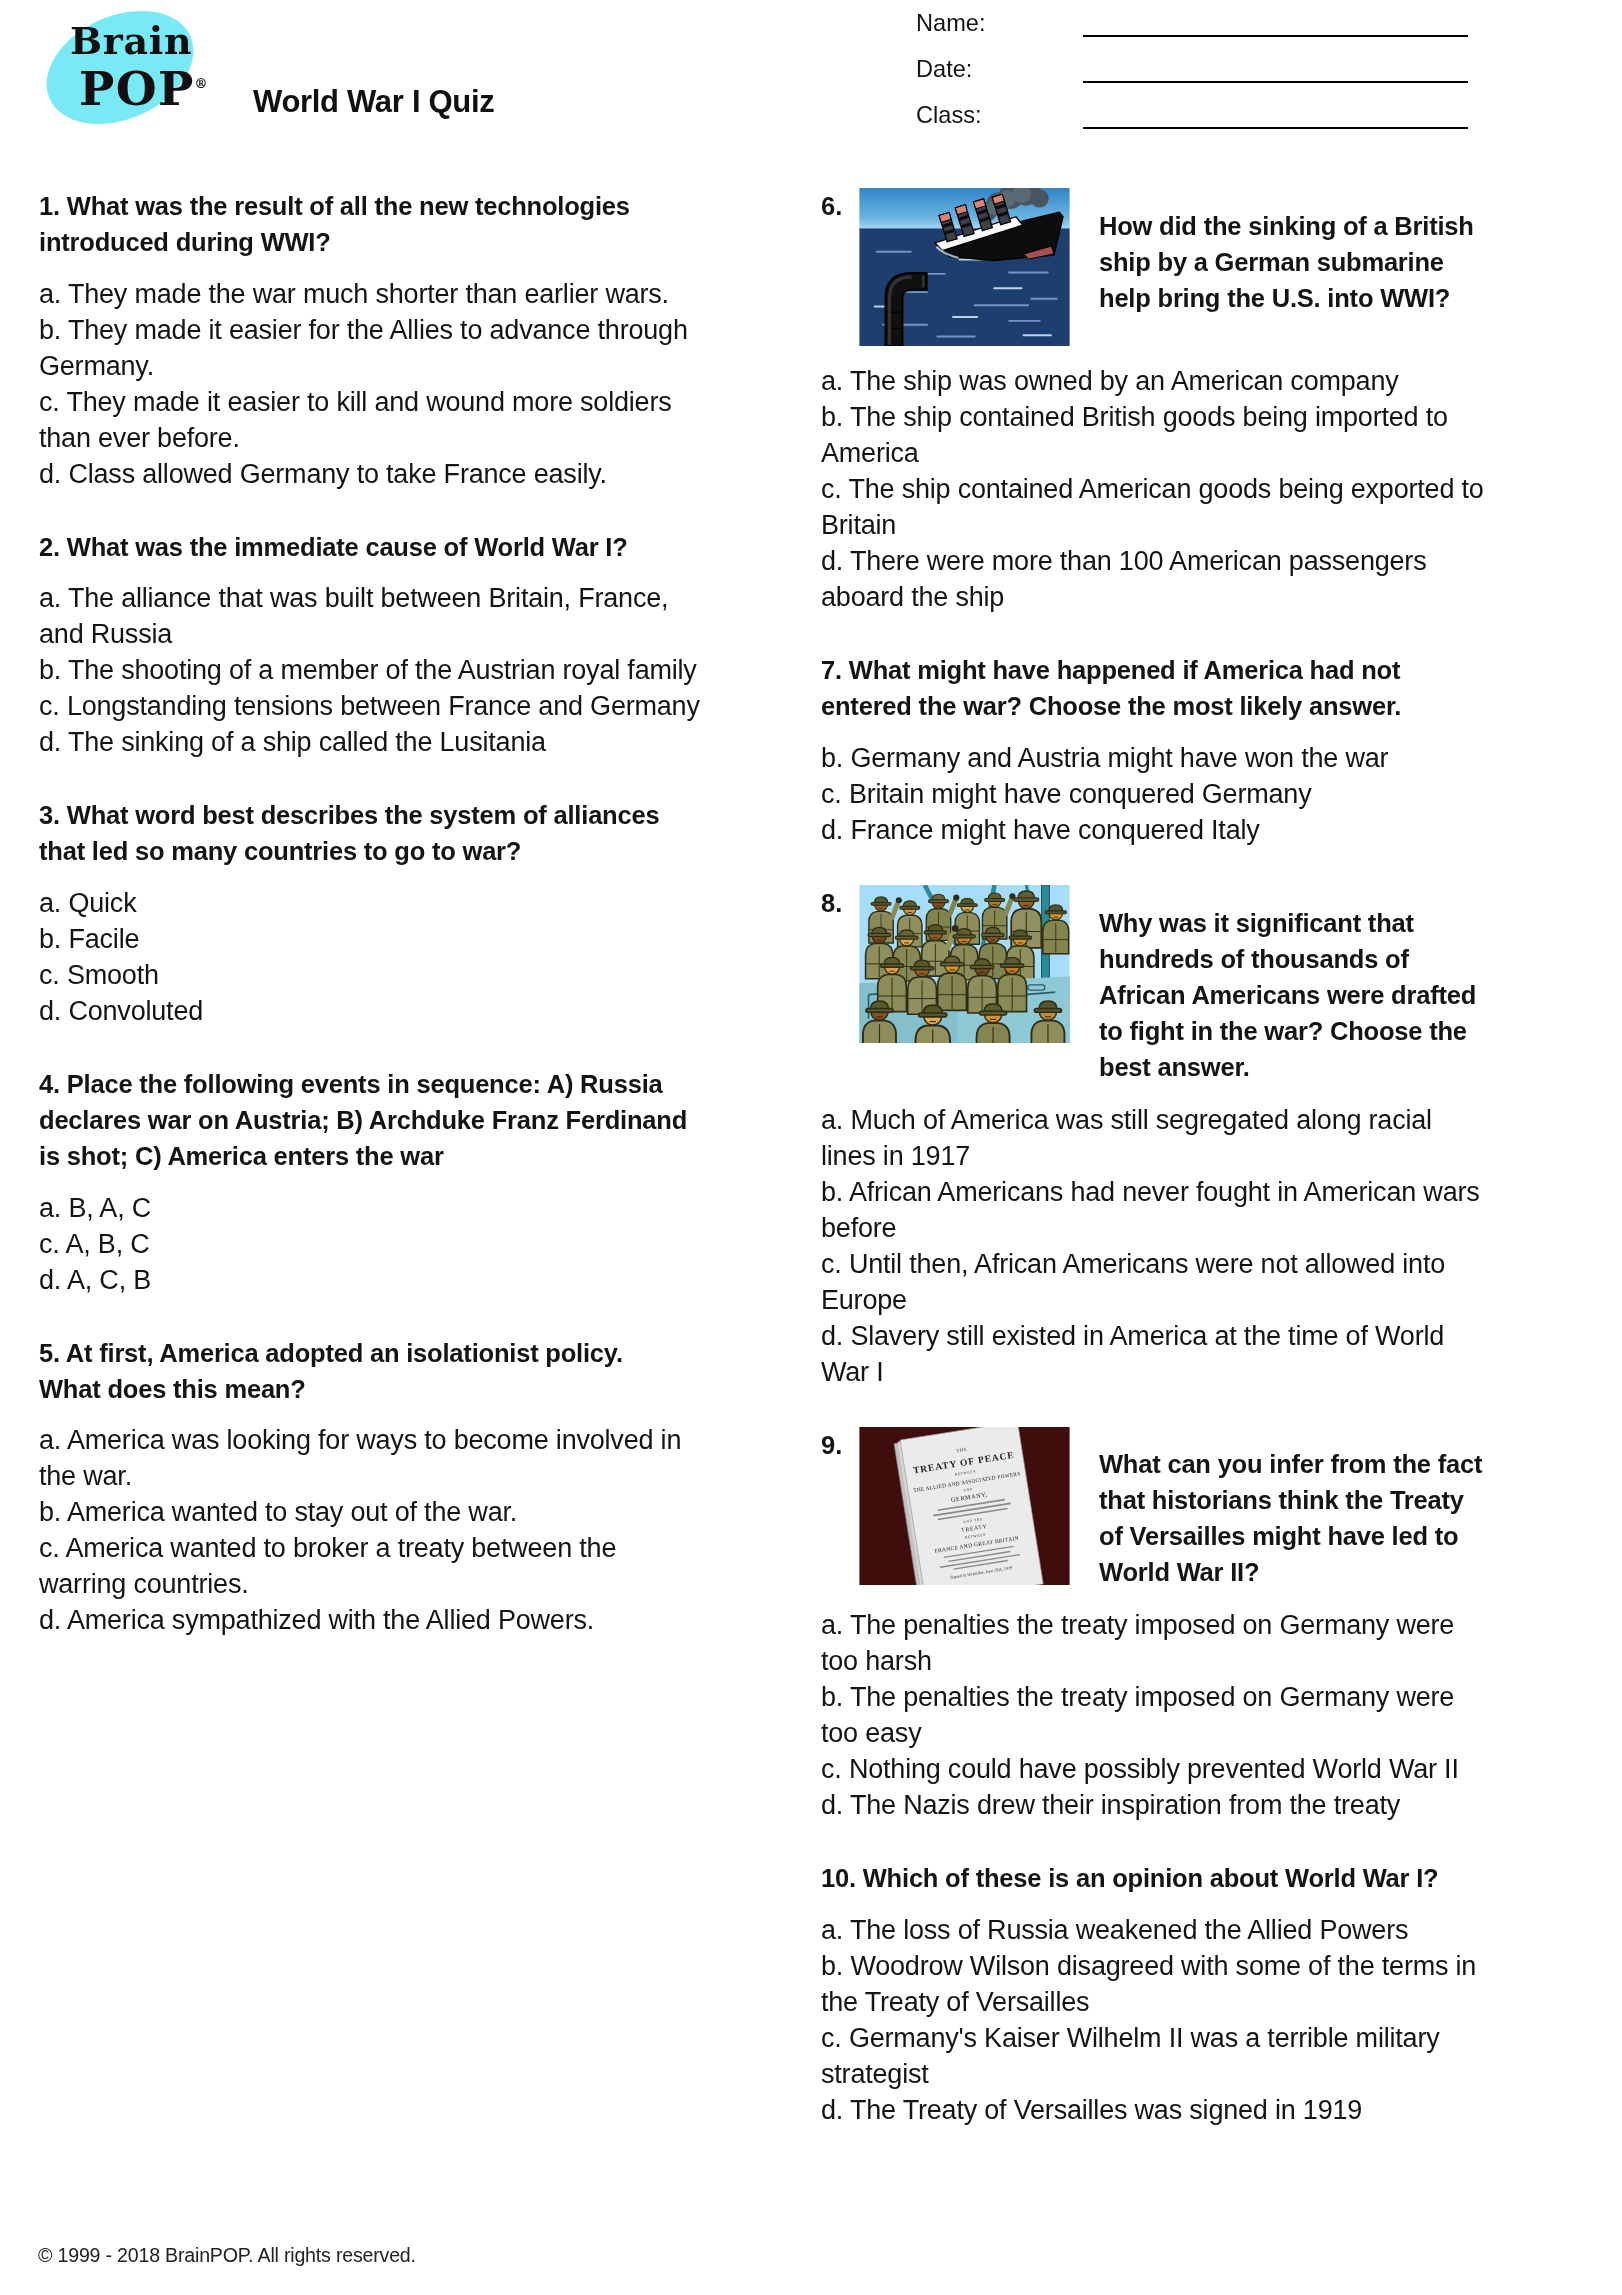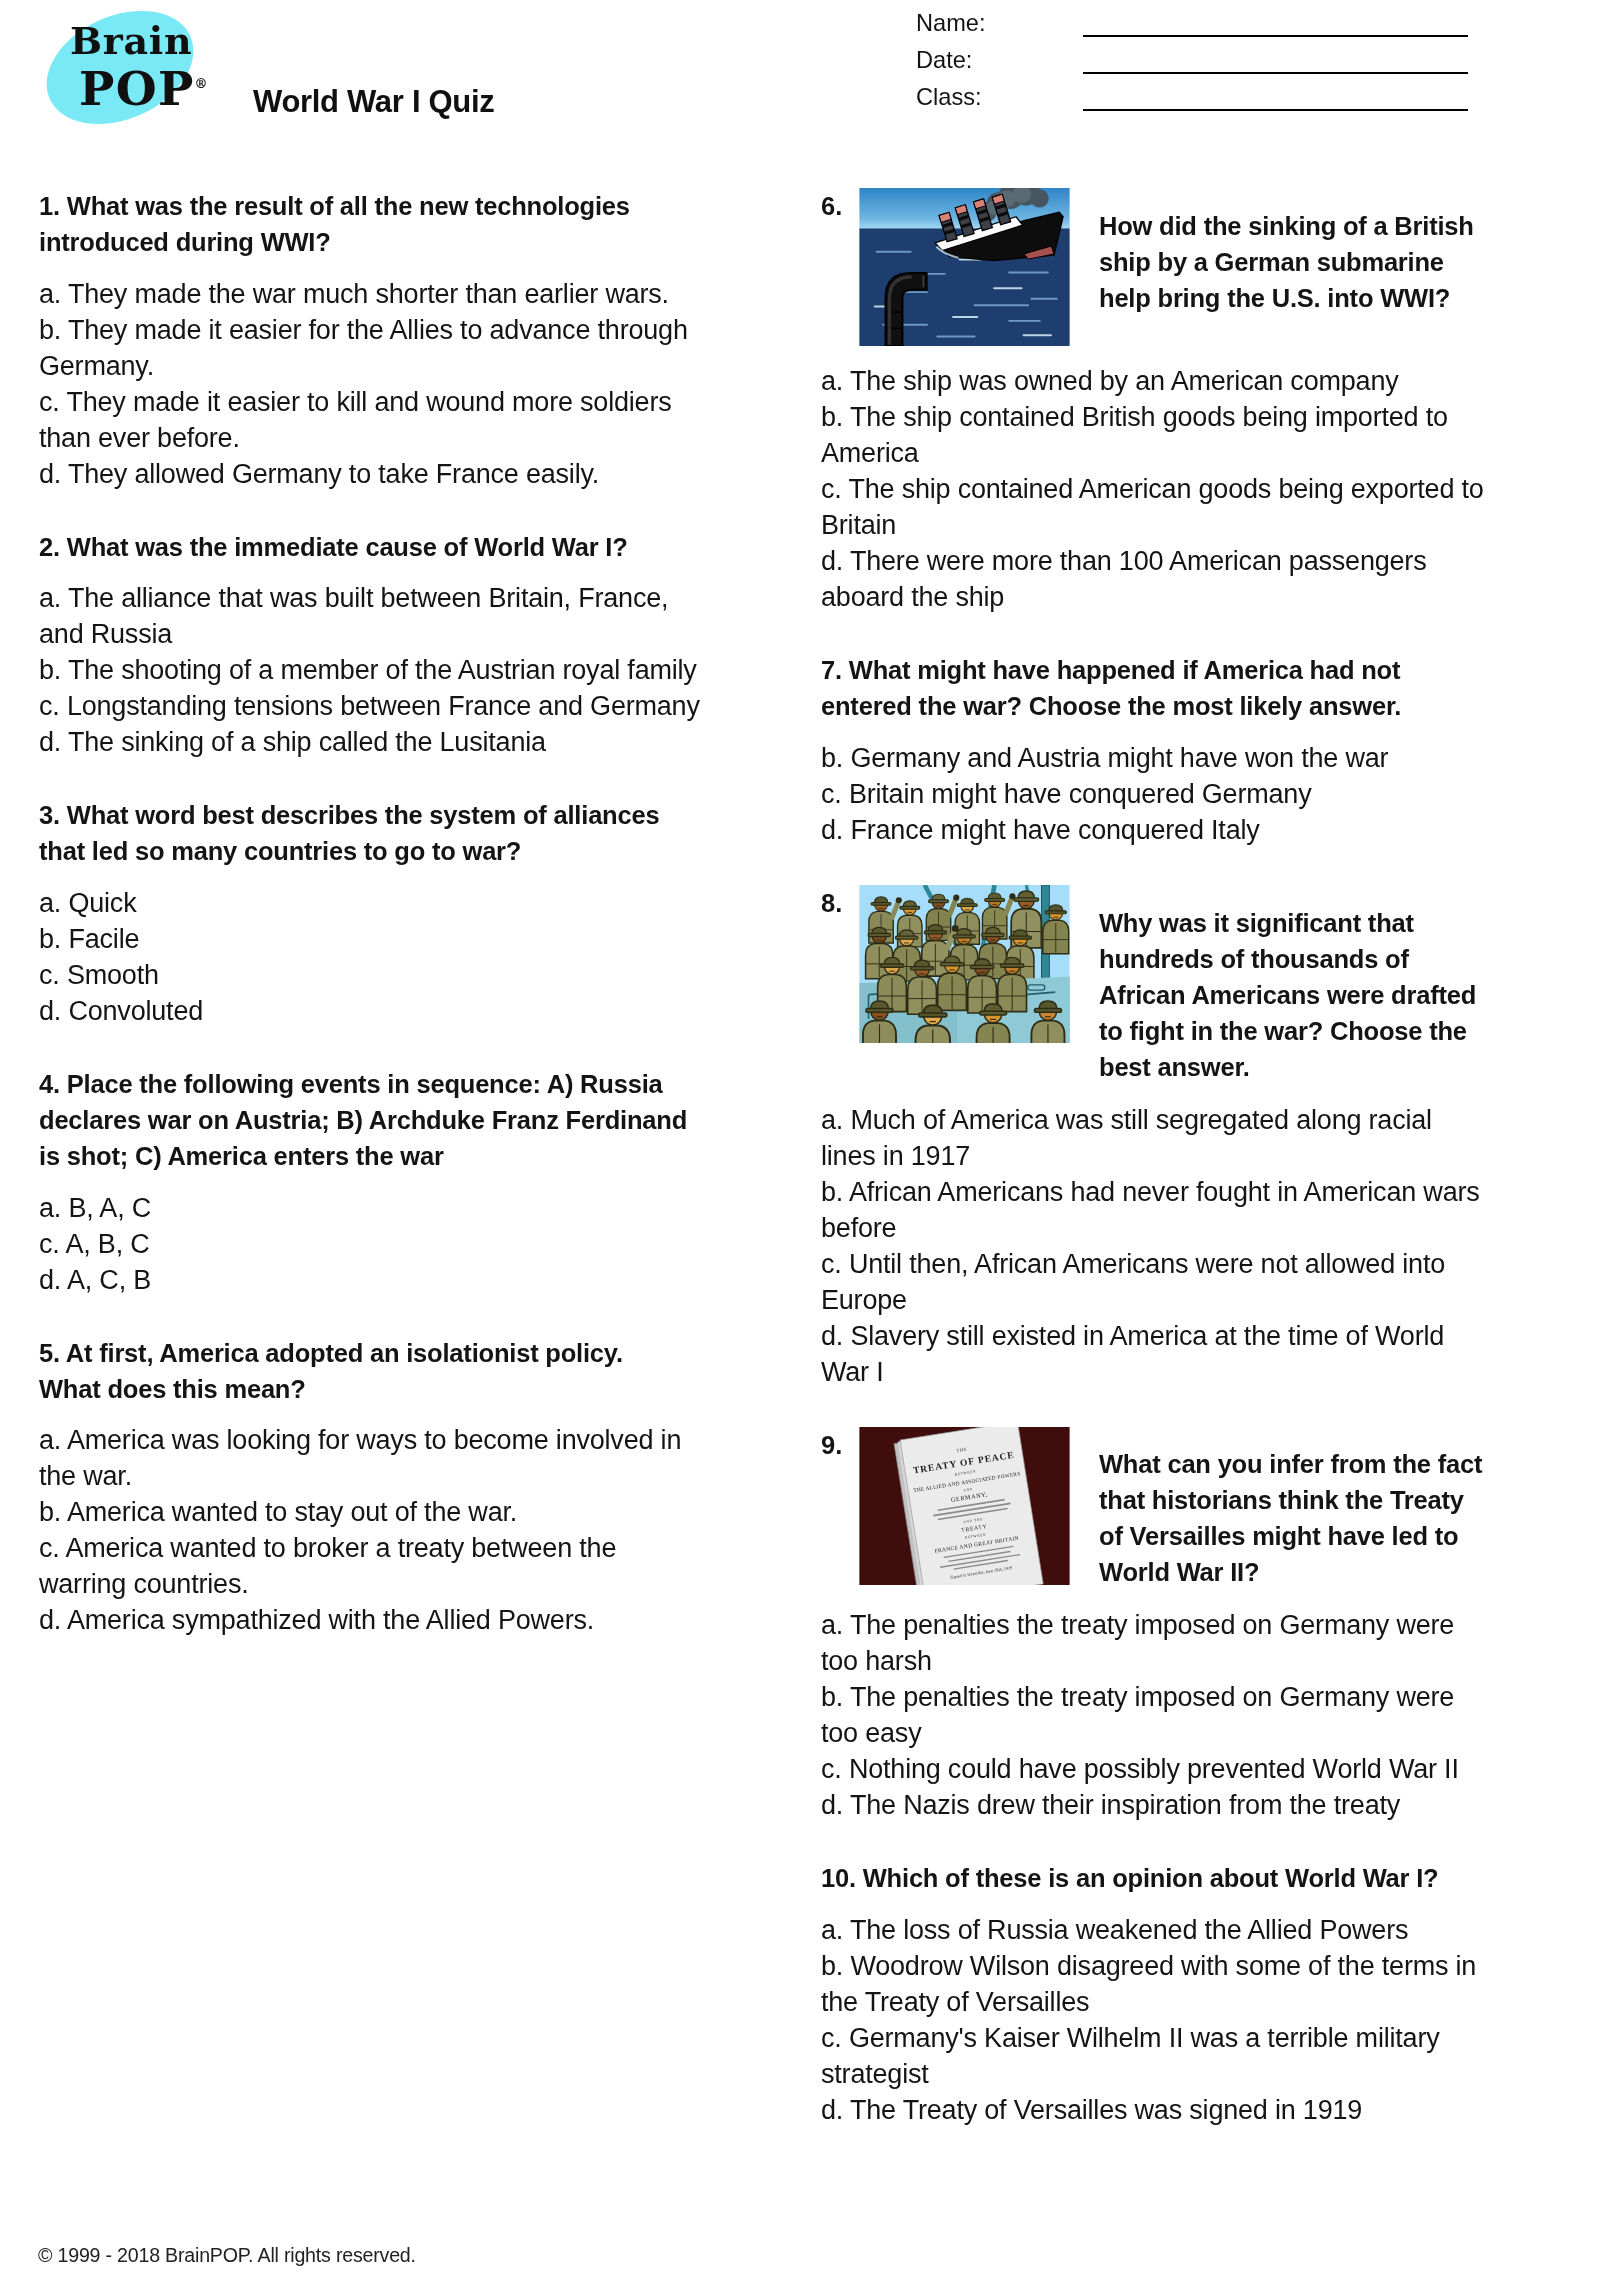--- a/index.html
+++ b/index.html
@@ -20,21 +20,21 @@
   .logo-pop {
     position:absolute; left:48px; top:60px; font-family:"DejaVu Serif", serif;
     font-weight:bold; font-size:47px; letter-spacing:1.3px; color:#101010;
   }
   .reg { font-size:13px; vertical-align:super; letter-spacing:0; }
   .title {
     position:absolute; left:253px; top:84px; margin:0;
     font-size:31px; font-weight:bold; letter-spacing:-0.3px; color:#101010;
   }
   .student-fields { position:absolute; left:916px; top:10.5px; }
-  .field-row { display:flex; align-items:flex-end; height:26px; margin-bottom:11px; }
+  .field-row { display:flex; align-items:flex-end; height:26px; margin-bottom:20px; }
   .field-label { font-size:23.6px; width:167px; color:#141414; }
   .field-line { display:inline-block; width:385px; height:25px; border-bottom:2.6px solid #000; }
   
   .col { position:absolute; top:188px; }
   .col-left  { left:39px;  width:746px; }
   .col-right { left:821px; width:759px; }
   .question { margin:0 0 37px 0; }
   .q-title { font-size:25.5px; line-height:36px; font-weight:bold; margin:0 0 15.7px 0;
              white-space:pre-line; letter-spacing:-0.2px; }
   .q-num { font-weight:bold; }
@@ -83,21 +83,21 @@
   <section class="col col-left">
 
     <div class="question">
       <p class="q-title"><span class="q-num">1.</span> <span>What was the result of all the new technologies
 introduced during WWI?</span></p>
       <p class="q-option">a. They made the war much shorter than earlier wars.</p>
       <p class="q-option">b. They made it easier for the Allies to advance through
 Germany.</p>
       <p class="q-option">c. They made it easier to kill and wound more soldiers
 than ever before.</p>
-      <p class="q-option">d. They allowed Germany to take France easily.</p>
+      <p class="q-option">d. Class allowed Germany to take France easily.</p>
     </div>
 
     <div class="question">
       <p class="q-title"><span class="q-num">2.</span> <span>What was the immediate cause of World War I?</span></p>
       <p class="q-option">a. The alliance that was built between Britain, France,
 and Russia</p>
       <p class="q-option">b. The shooting of a member of the Austrian royal family</p>
       <p class="q-option">c. Longstanding tensions between France and Germany</p>
       <p class="q-option">d. The sinking of a ship called the Lusitania</p>
     </div>

